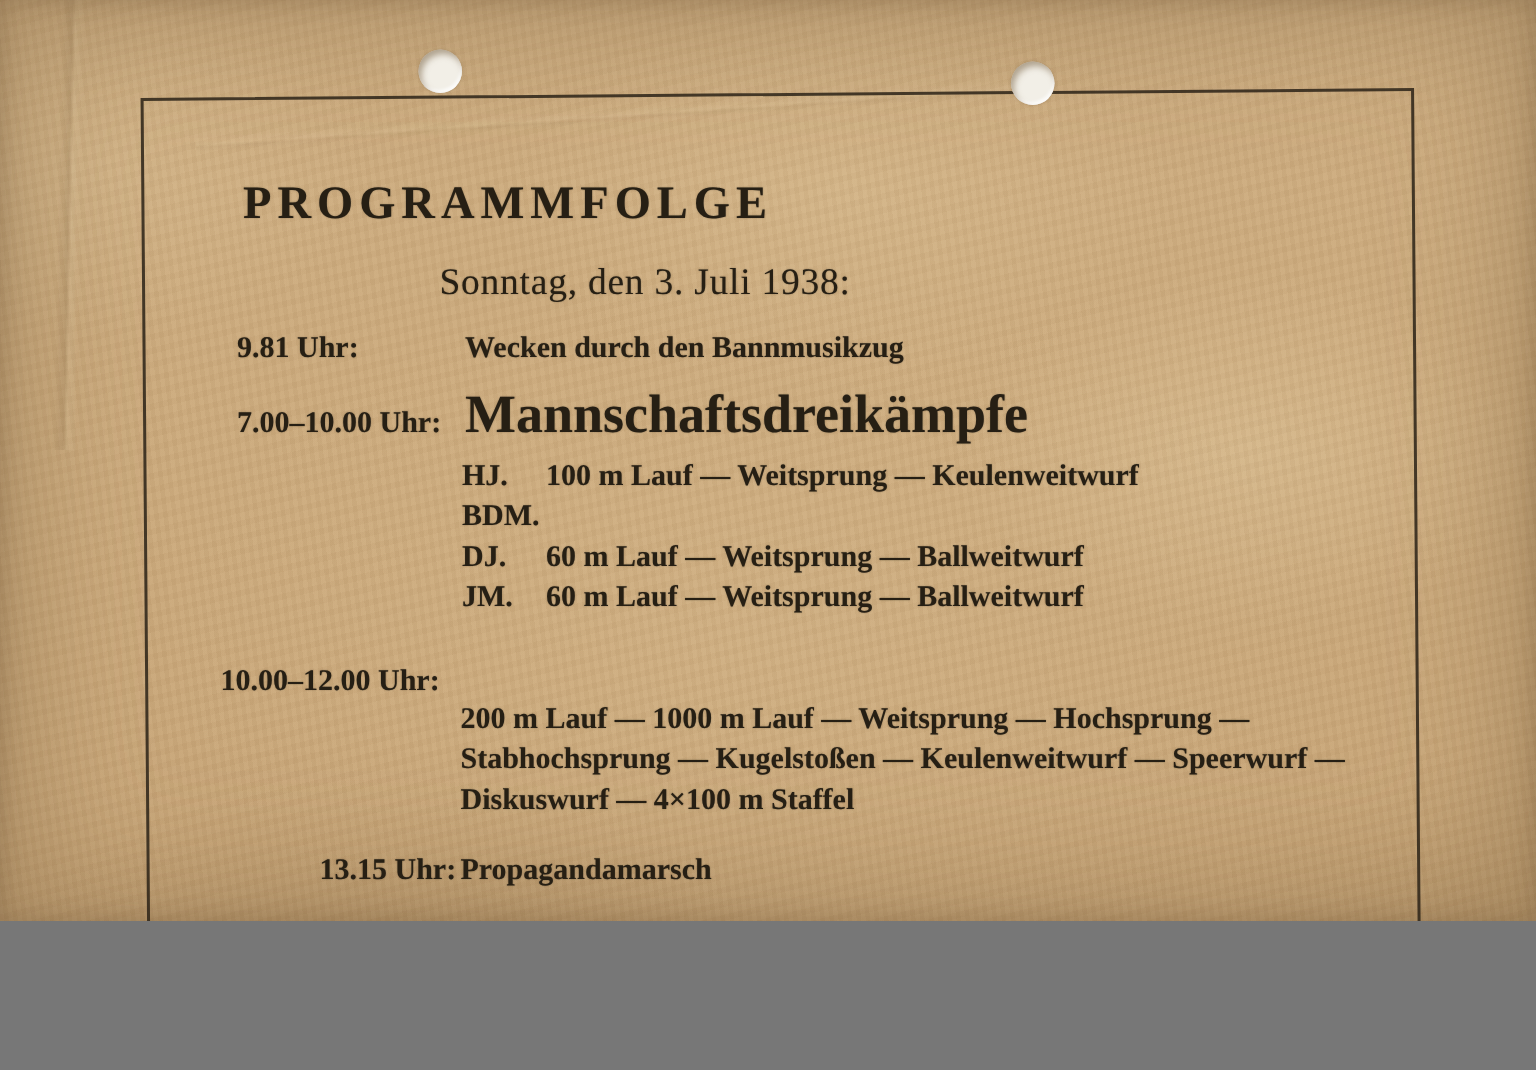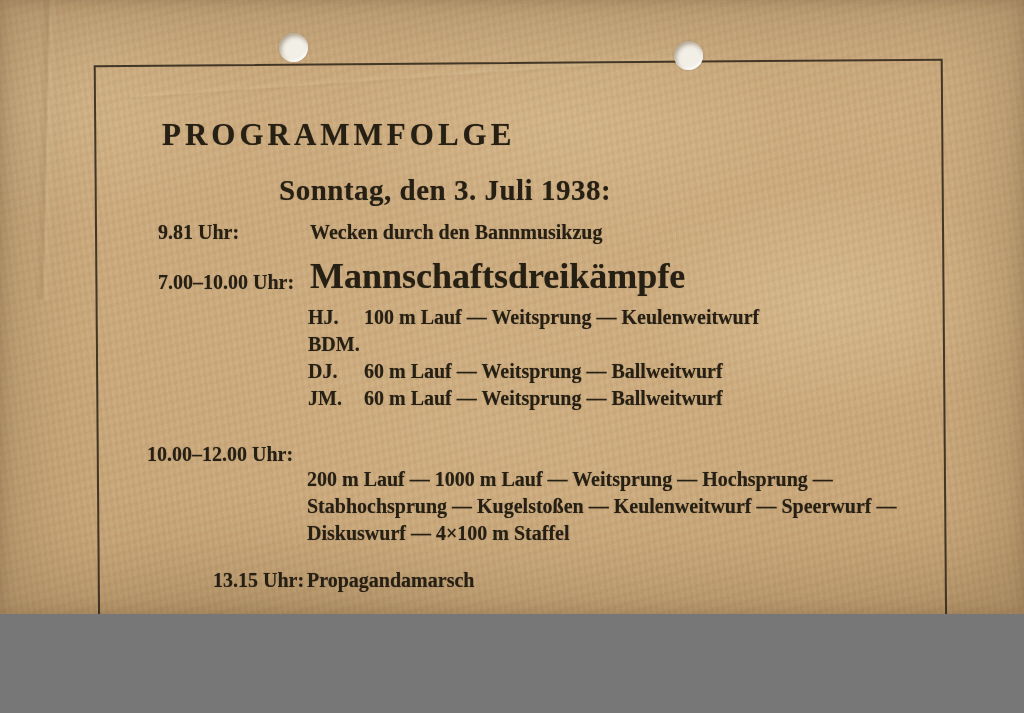--- a/index.html
+++ b/index.html
@@ -54,22 +54,22 @@
   .hole-right { left:674px; top:41px; }
   .content { position:absolute; inset:0; z-index:4; }
   .content * { line-height:1; white-space:nowrap; }
   .abs { position:absolute; margin:0; }
   .ink { text-shadow:0 0 1px rgba(38,31,20,0.45); }
   .title {
     left:162px; top:119px;
     font-size:31px; font-weight:bold; letter-spacing:4px;
   }
   .date-heading {
-    left:279px; top:176px;
-    font-size:29px; font-weight:bold; letter-spacing:0.5px;
+    left:293px; top:176px;
+    font-size:25px; font-weight:normal; letter-spacing:0.5px;
   }
   .body-text { font-size:20px; font-weight:bold; }
   .t-wake   { left:158px; top:222px; }
   .e-wake   { left:310px; top:222px; }
   .t-teams  { left:158px; top:272px; }
   .h-teams  { left:310px; top:258px; font-size:36px; font-weight:bold; }
   .team-table { left:308px; top:307px; }
   .team-row { display:flex; height:27px; align-items:baseline; }
   .team-row .abbr { width:56px; display:inline-block; }
   .t-ind    { left:147px; top:444px; }

